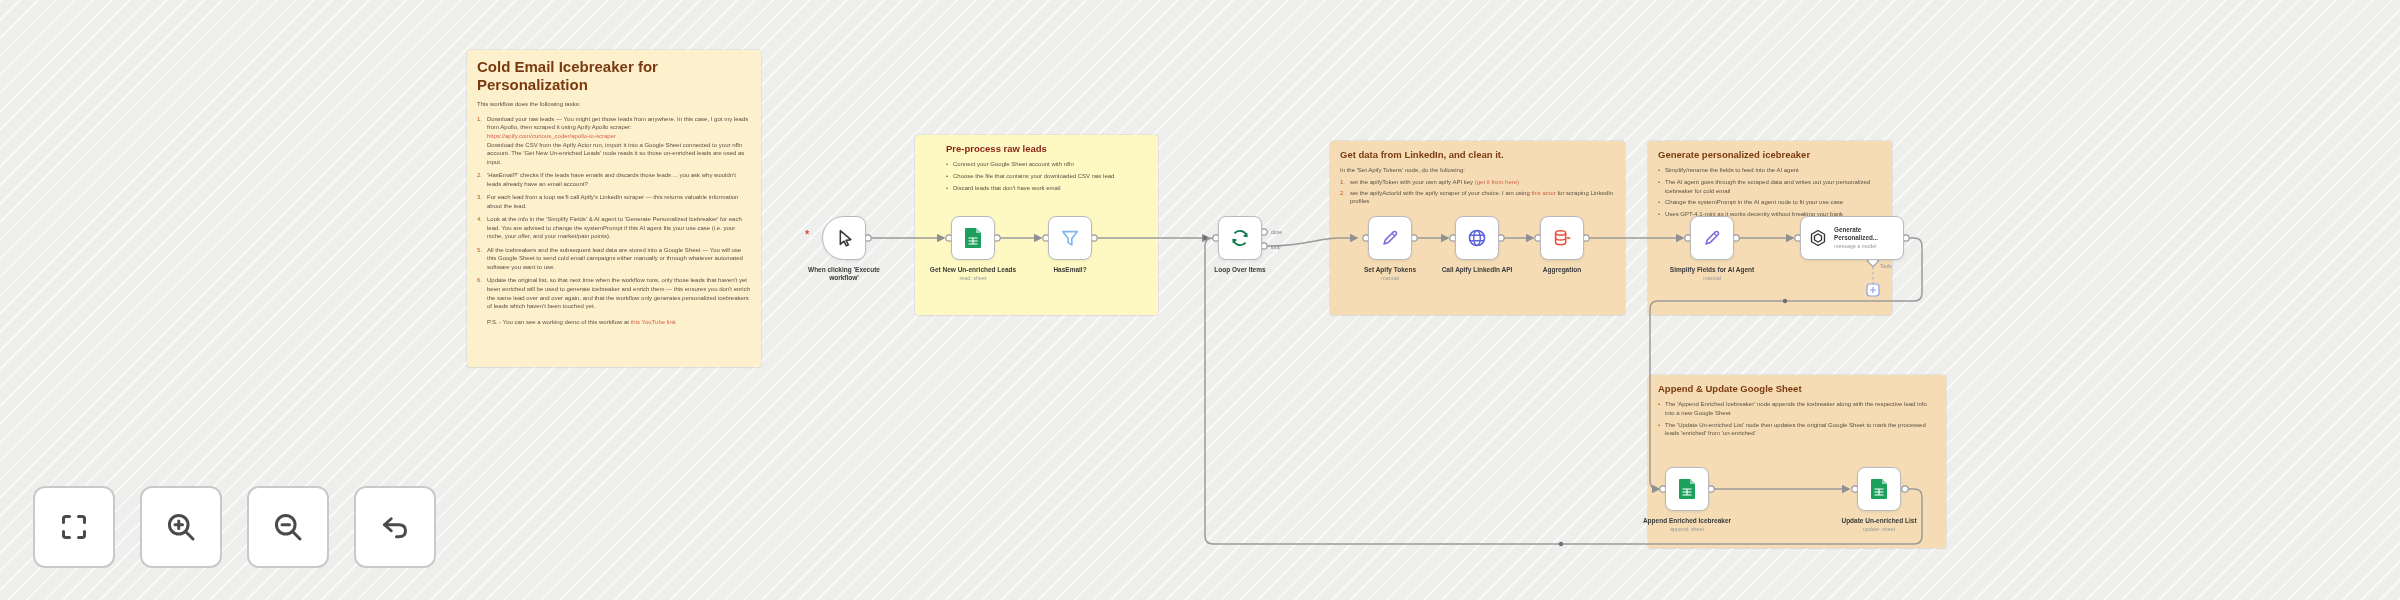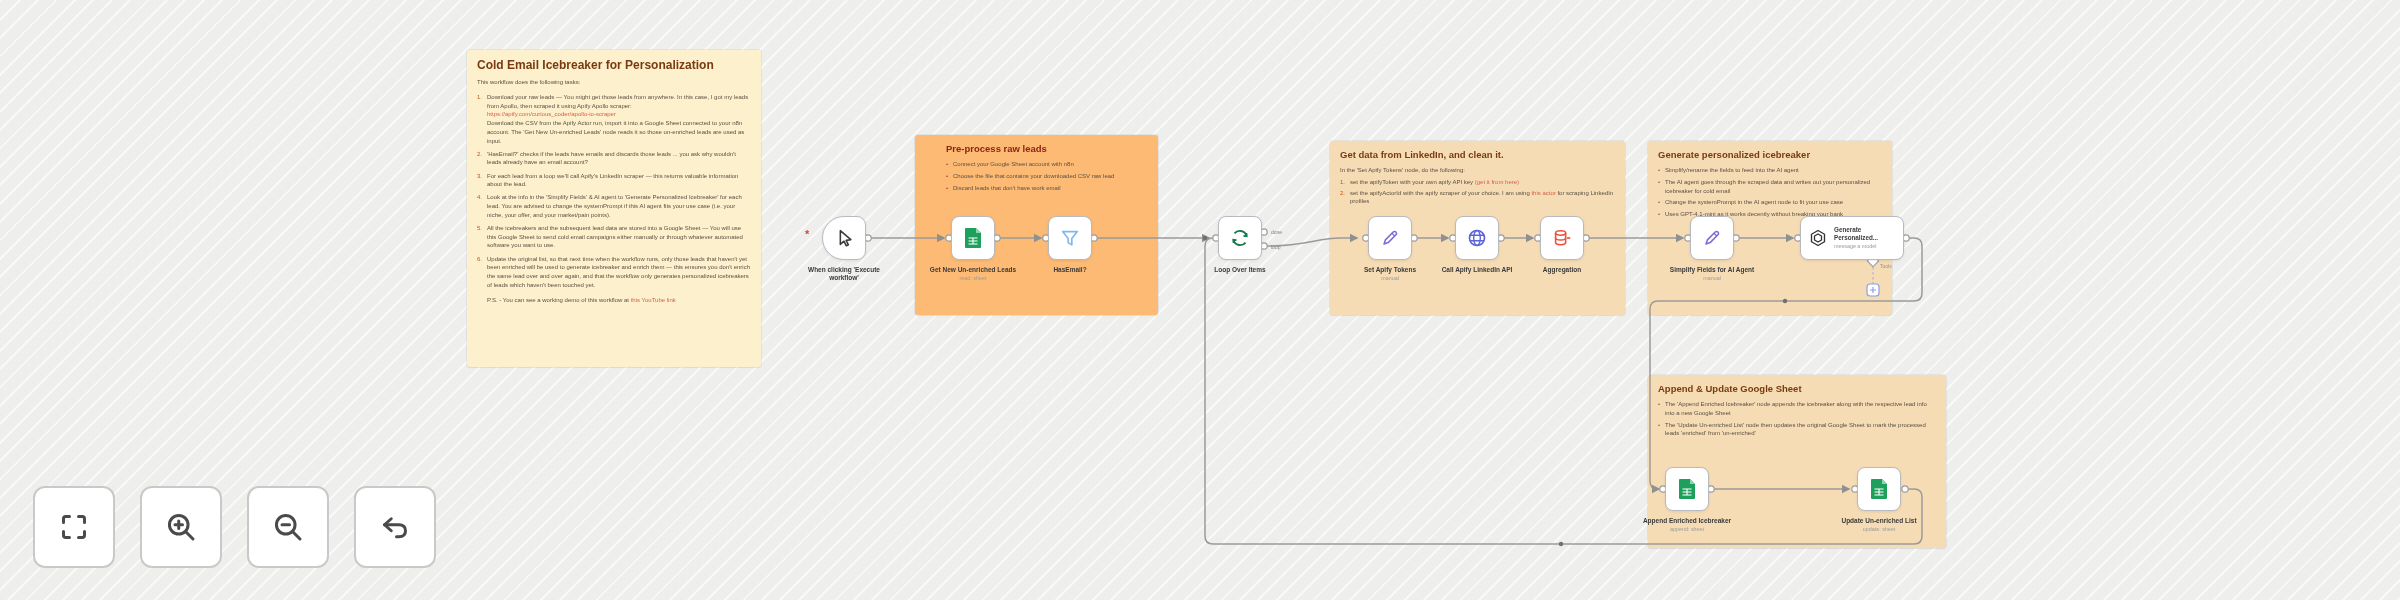--- a/index.html
+++ b/index.html
@@ -9,24 +9,24 @@
     background:#f2f2f0;
     background-image:repeating-linear-gradient(135deg,
       rgba(255,255,255,.55) 0px, rgba(255,255,255,.55) 2px,
       rgba(0,0,0,.015) 2px, rgba(0,0,0,.015) 13px);
     position:relative;
   }
   
   .note{position:absolute;border-radius:3px;box-sizing:border-box;
     padding:8px 10px;box-shadow:0 0 0 1px rgba(0,0,0,.05), 0 1px 2px rgba(0,0,0,.04);z-index:1;}
   .note-yellow{background:#fdf0cd;}
-  .note-pink{background:#fdba74;padding-left:31px;}
+  .note-pink{background:#fef9c3;padding-left:31px;}
   .note-orange{background:#f5dcb5;}
   .note h3{margin:0 0 6px 0;font-size:9.5px;color:#7a3a10;line-height:1.2;}
-  .note-yellow h3{font-size:12px;}
+  .note-yellow h3{font-size:15px;}
   .note-pink h3{color:#8c2418;}
   .nbody{font-size:6px;line-height:1.45;color:#5b5044;}
   .li{display:flex;margin:0 0 4.5px 0;}
   .li .num{width:10px;flex:none;color:#c05717;}
   .b{display:flex;margin:0 0 3px 0;}
   .b .mk{width:7px;flex:none;color:#a85a28;}
   .note-pink .b .mk{color:#b03a2a;}
   .red{color:#d9604a;text-decoration:none;}
   .intro{margin-bottom:6px;}
   .ps{margin-top:7px;padding-left:10px;}

